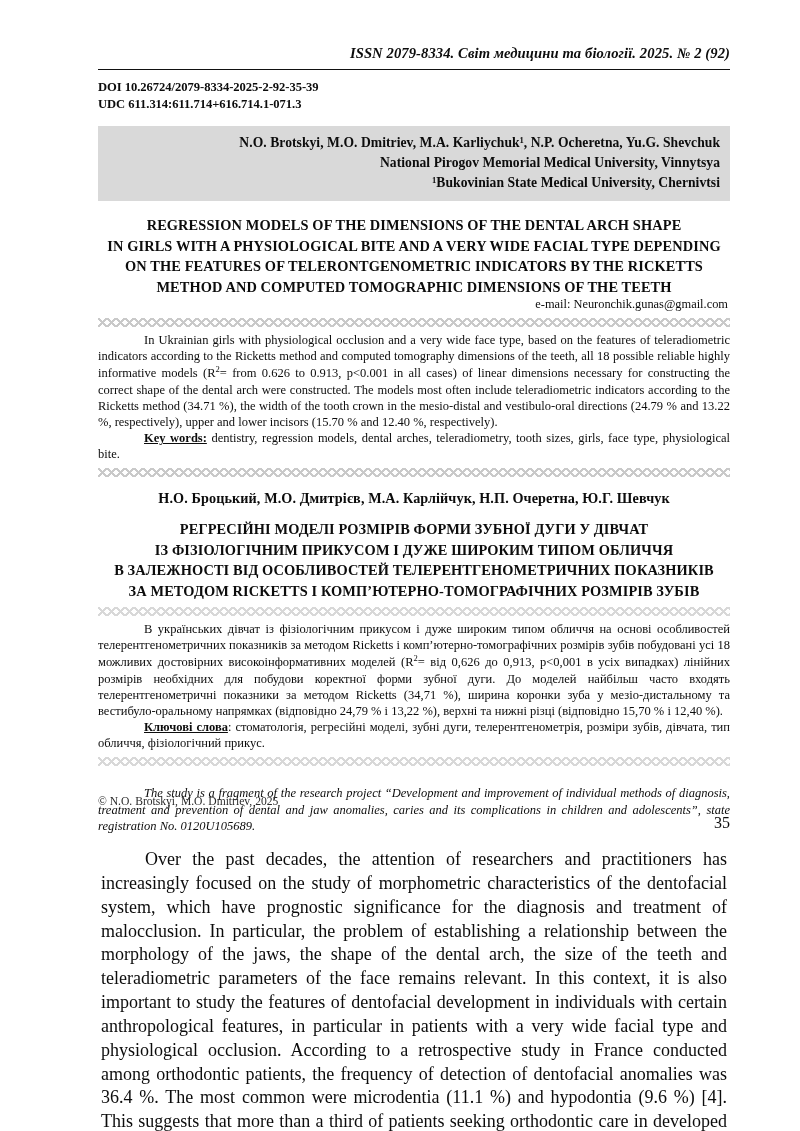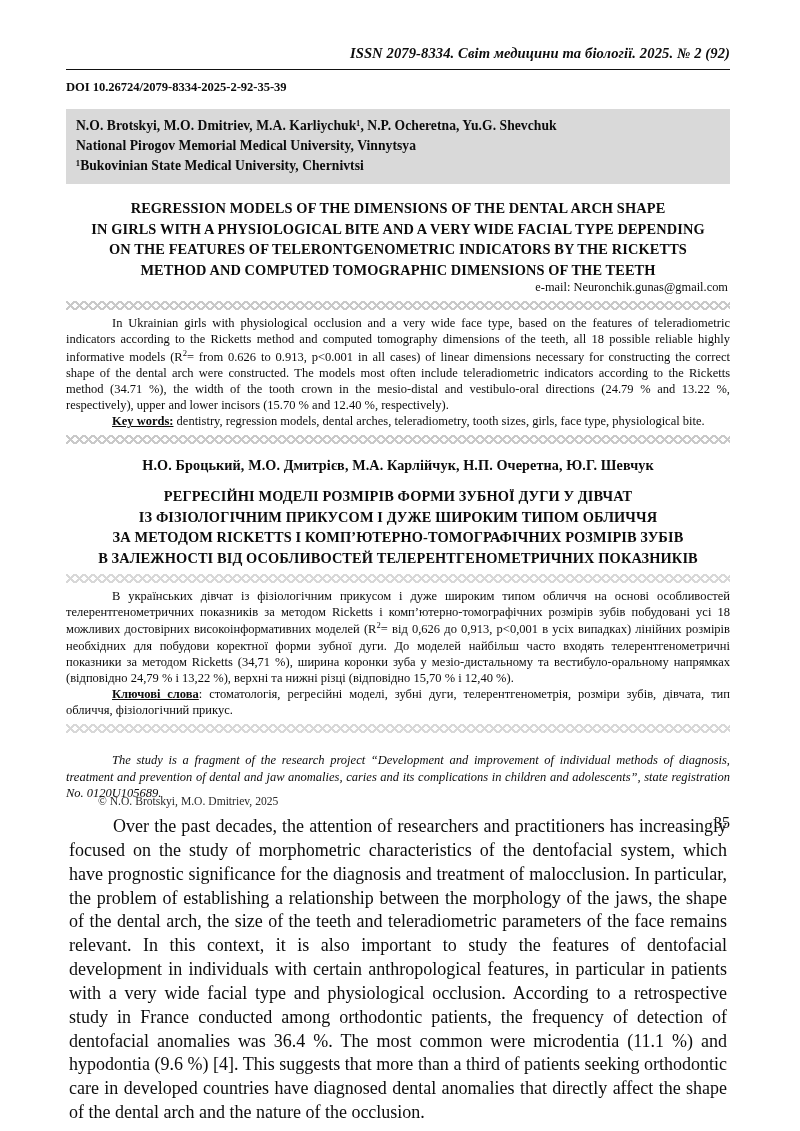--- a/index.html
+++ b/index.html
@@ -13,21 +13,21 @@
     font-family: "Liberation Serif", "DejaVu Serif", serif;
     color: #0c0c0c;
     position: relative;
     overflow: hidden;
   }
   .page {
     position: relative;
     width: 800px;
     height: 856px;
     box-sizing: border-box;
-    padding: 44px 70px 0 66px;
+    padding: 44px 70px 0 98px;
   }
 
   
   .running-head {
     text-align: right;
     font-style: italic;
     font-weight: bold;
     font-size: 14.6px;
     letter-spacing: 0.1px;
     line-height: 1.25;
@@ -42,21 +42,21 @@
   .ids {
     font-weight: bold;
     font-size: 12.6px;
     line-height: 1.34;
     letter-spacing: -0.05px;
   }
 
   
   .author-band {
     background: #d9d9d9;
-    text-align: left;
+    text-align: right;
     font-weight: bold;
     font-size: 13.6px;
     line-height: 1.48;
     padding: 7px 10px 8px 10px;
     margin-top: 13px;
     letter-spacing: 0.05px;
   }
 
   
   .article-title {
@@ -167,20 +167,21 @@
 </head>
 <body>
 
 <div class="page">
 
   <div class="running-head">ISSN 2079-8334. Світ медицини та біології. 2025. № 2 (92)</div>
   <div class="rule"></div>
 
   <div class="ids">
     <div>DOI 10.26724/2079-8334-2025-2-92-35-39</div>
+    <div>UDC 611.314:611.714+616.714.1-071.3</div>
   </div>
 
   <div class="author-band">
     <div>
       <span>N.O. Brotskyi, M.O. Dmitriev, M.A. Karliychuk¹, N.P. Ocheretna, Yu.G. Shevchuk</span>
     </div>
     <div>National Pirogov Memorial Medical University, Vinnytsya</div>
     <div>¹Bukovinian State Medical University, Chernivtsi</div>
   </div>
 
@@ -199,22 +200,22 @@
 
   <p class="keywords"><b>Key words:</b><span> dentistry, regression models, dental arches, teleradiometry, tooth sizes, girls, face type, physiological bite.</span></p>
 
   <div class="zigzag"></div>
 
   <div class="ua-authors">Н.О. Броцький, М.О. Дмитрієв, М.А. Карлійчук, Н.П. Очеретна, Ю.Г. Шевчук</div>
 
   <div class="ua-title">
     <div>РЕГРЕСІЙНІ МОДЕЛІ РОЗМІРІВ ФОРМИ ЗУБНОЇ ДУГИ У ДІВЧАТ</div>
     <div>ІЗ ФІЗІОЛОГІЧНИМ ПРИКУСОМ І ДУЖЕ ШИРОКИМ ТИПОМ ОБЛИЧЧЯ</div>
+    <div>В ЗАЛЕЖНОСТІ ВІД ОСОБЛИВОСТЕЙ ТЕЛЕРЕНТГЕНОМЕТРИЧНИХ ПОКАЗНИКІВ</div>
     <div>ЗА МЕТОДОМ RICKETTS І КОМП’ЮТЕРНО-ТОМОГРАФІЧНИХ РОЗМІРІВ ЗУБІВ</div>
-    <div>В ЗАЛЕЖНОСТІ ВІД ОСОБЛИВОСТЕЙ ТЕЛЕРЕНТГЕНОМЕТРИЧНИХ ПОКАЗНИКІВ</div>
   </div>
 
   <div class="zigzag faint"></div>
 
   <p class="abstract"><span>В українських дівчат із фізіологічним прикусом і дуже широким типом обличчя на основі особливостей телерентгенометричних показників за методом Ricketts і комп’ютерно-томографічних розмірів зубів побудовані усі 18 можливих достовірних високоінформативних моделей (R</span><sup class="sm">2</sup><span>= від 0,626 до 0,913, p&lt;0,001 в усіх випадках) лінійних розмірів необхідних для побудови коректної форми зубної дуги. До моделей найбільш часто входять телерентгенометричні показники за методом Ricketts (34,71 %), ширина коронки зуба у мезіо-дистальному та вестибуло-оральному напрямках (відповідно 24,79 % і 13,22 %), верхні та нижні різці (відповідно 15,70 % і 12,40 %).</span></p>
 
   <p class="keywords"><b>Ключові слова</b><span>: стоматологія, регресійні моделі, зубні дуги, телерентгенометрія, розміри зубів, дівчата, тип обличчя, фізіологічний прикус.</span></p>
 
   <div class="zigzag faint"></div>
 

